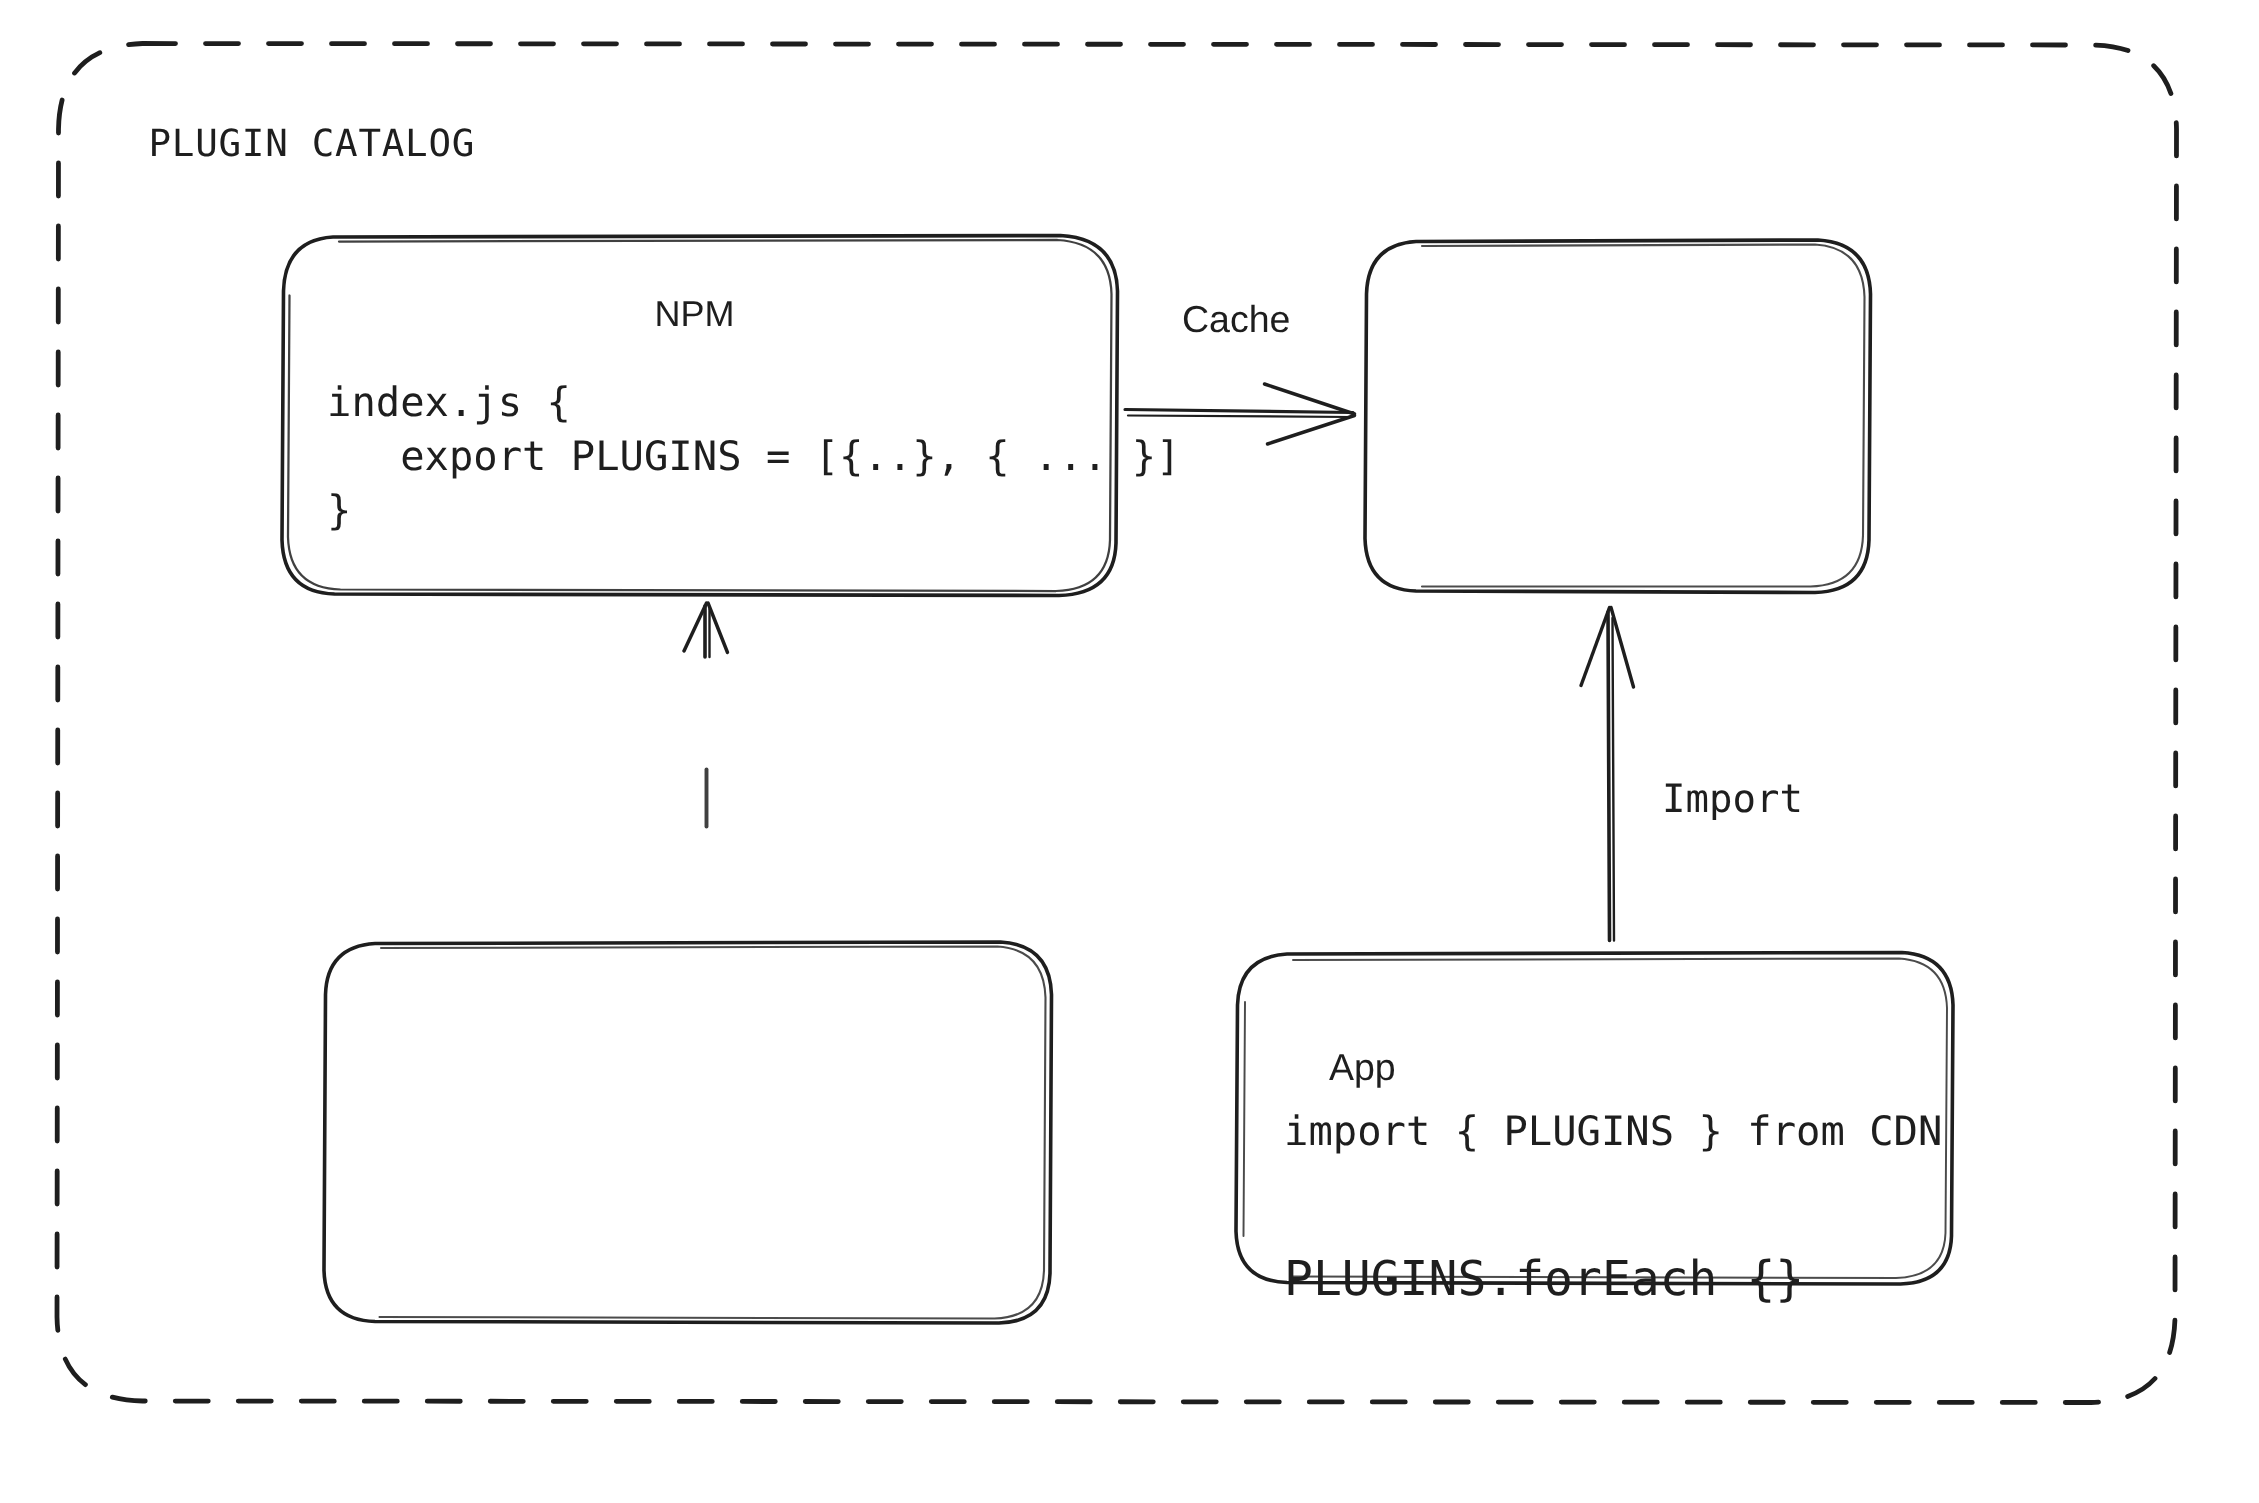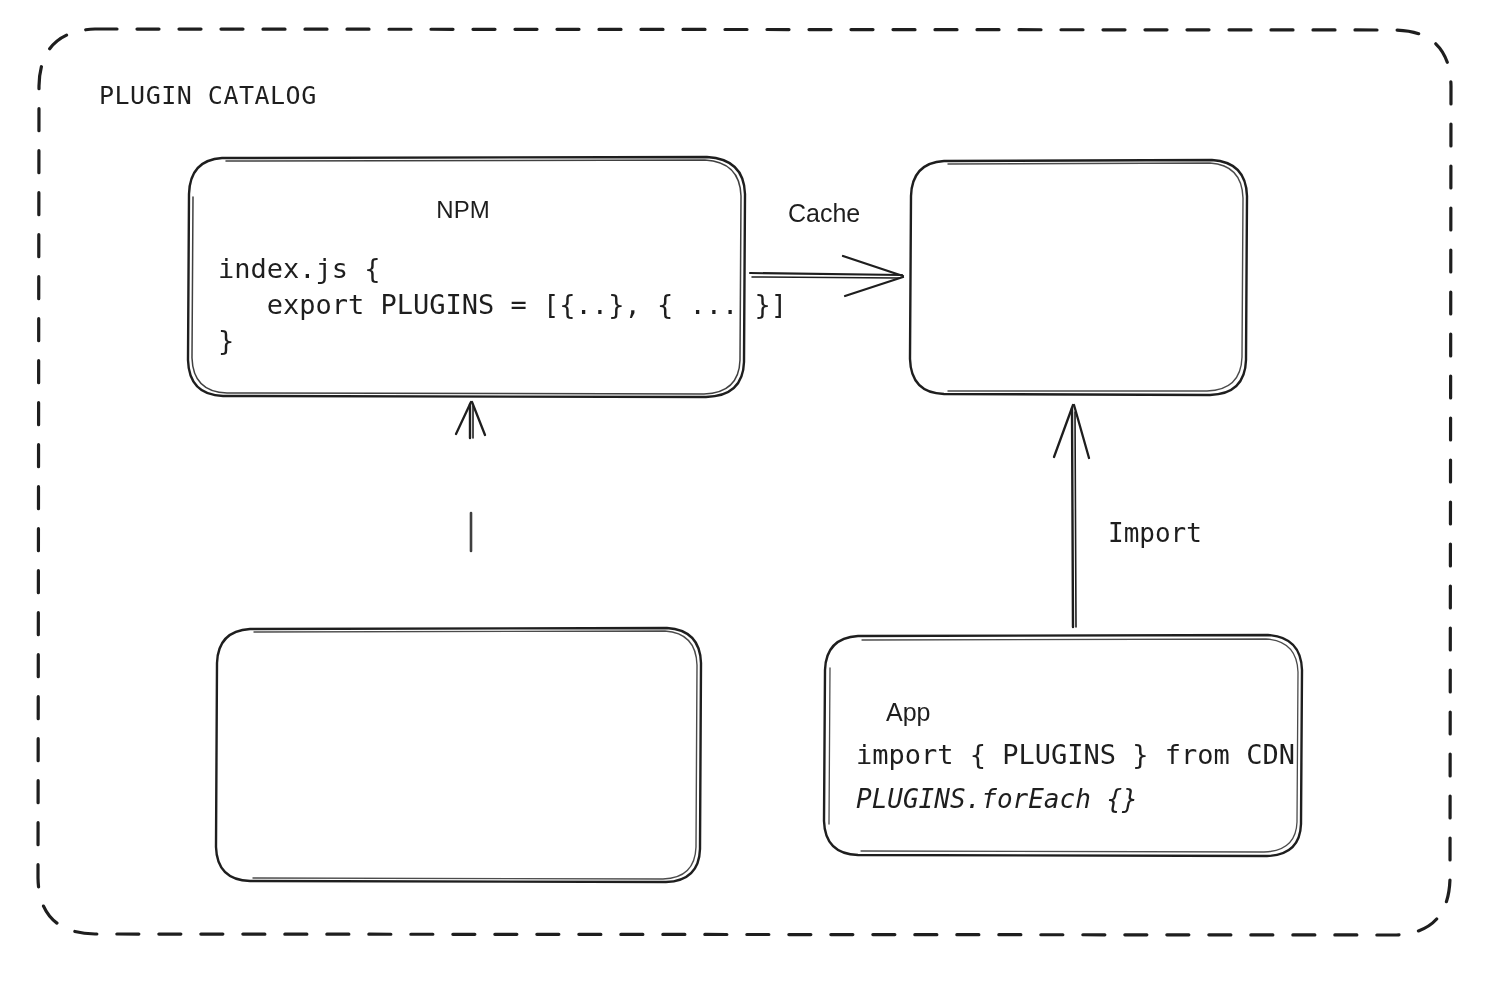--- a/index.html
+++ b/index.html
@@ -123,23 +123,22 @@
     font-size: 25px;
     margin-left: 28px;
   }
   #app-code-1 {
     left: 856px;
     top: 738px;
     font-size: 27px;
   }
   #app-code-2 {
     left: 856px;
-    top: 783px;
-    font-size: 26px;
-    font-style: italic;
+    top: 832px;
+    font-size: 32px;
   }
 </style>
 </head>
 <body>
 
 <div id="canvas">
 
   <svg class="svg-layer" viewBox="0 0 1506 1002" xmlns="http://www.w3.org/2000/svg">
 
     <g>

